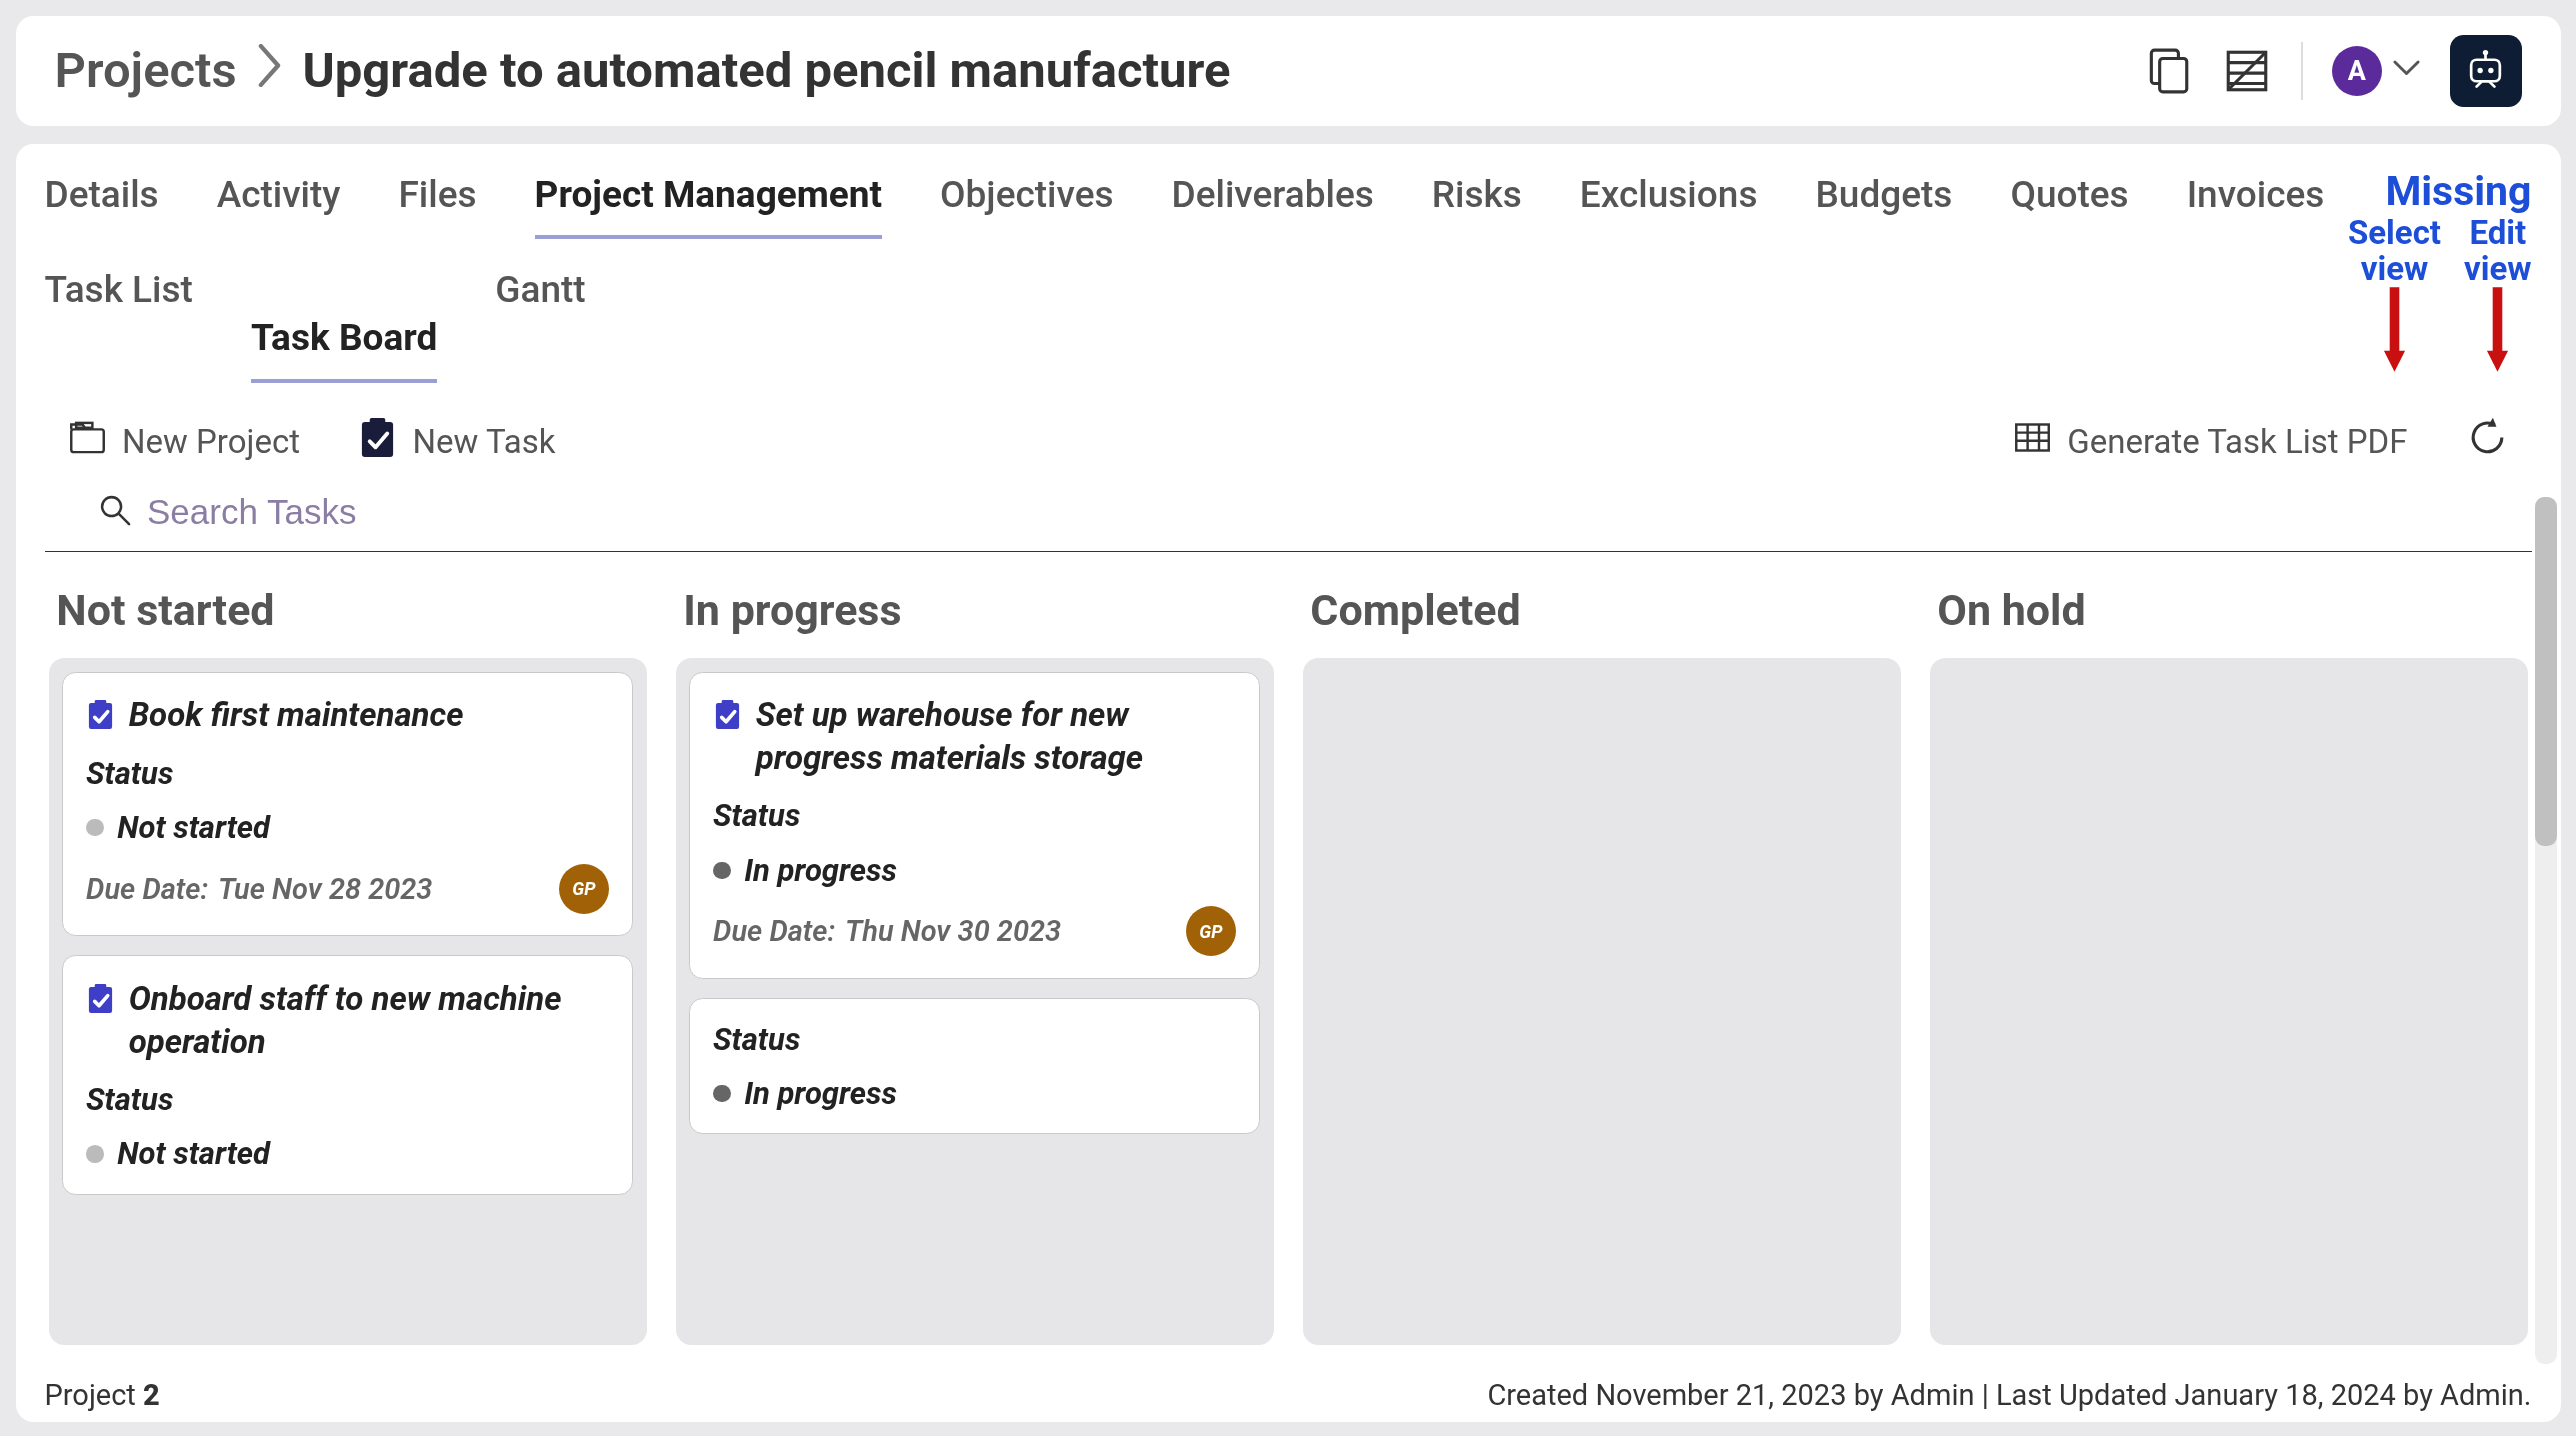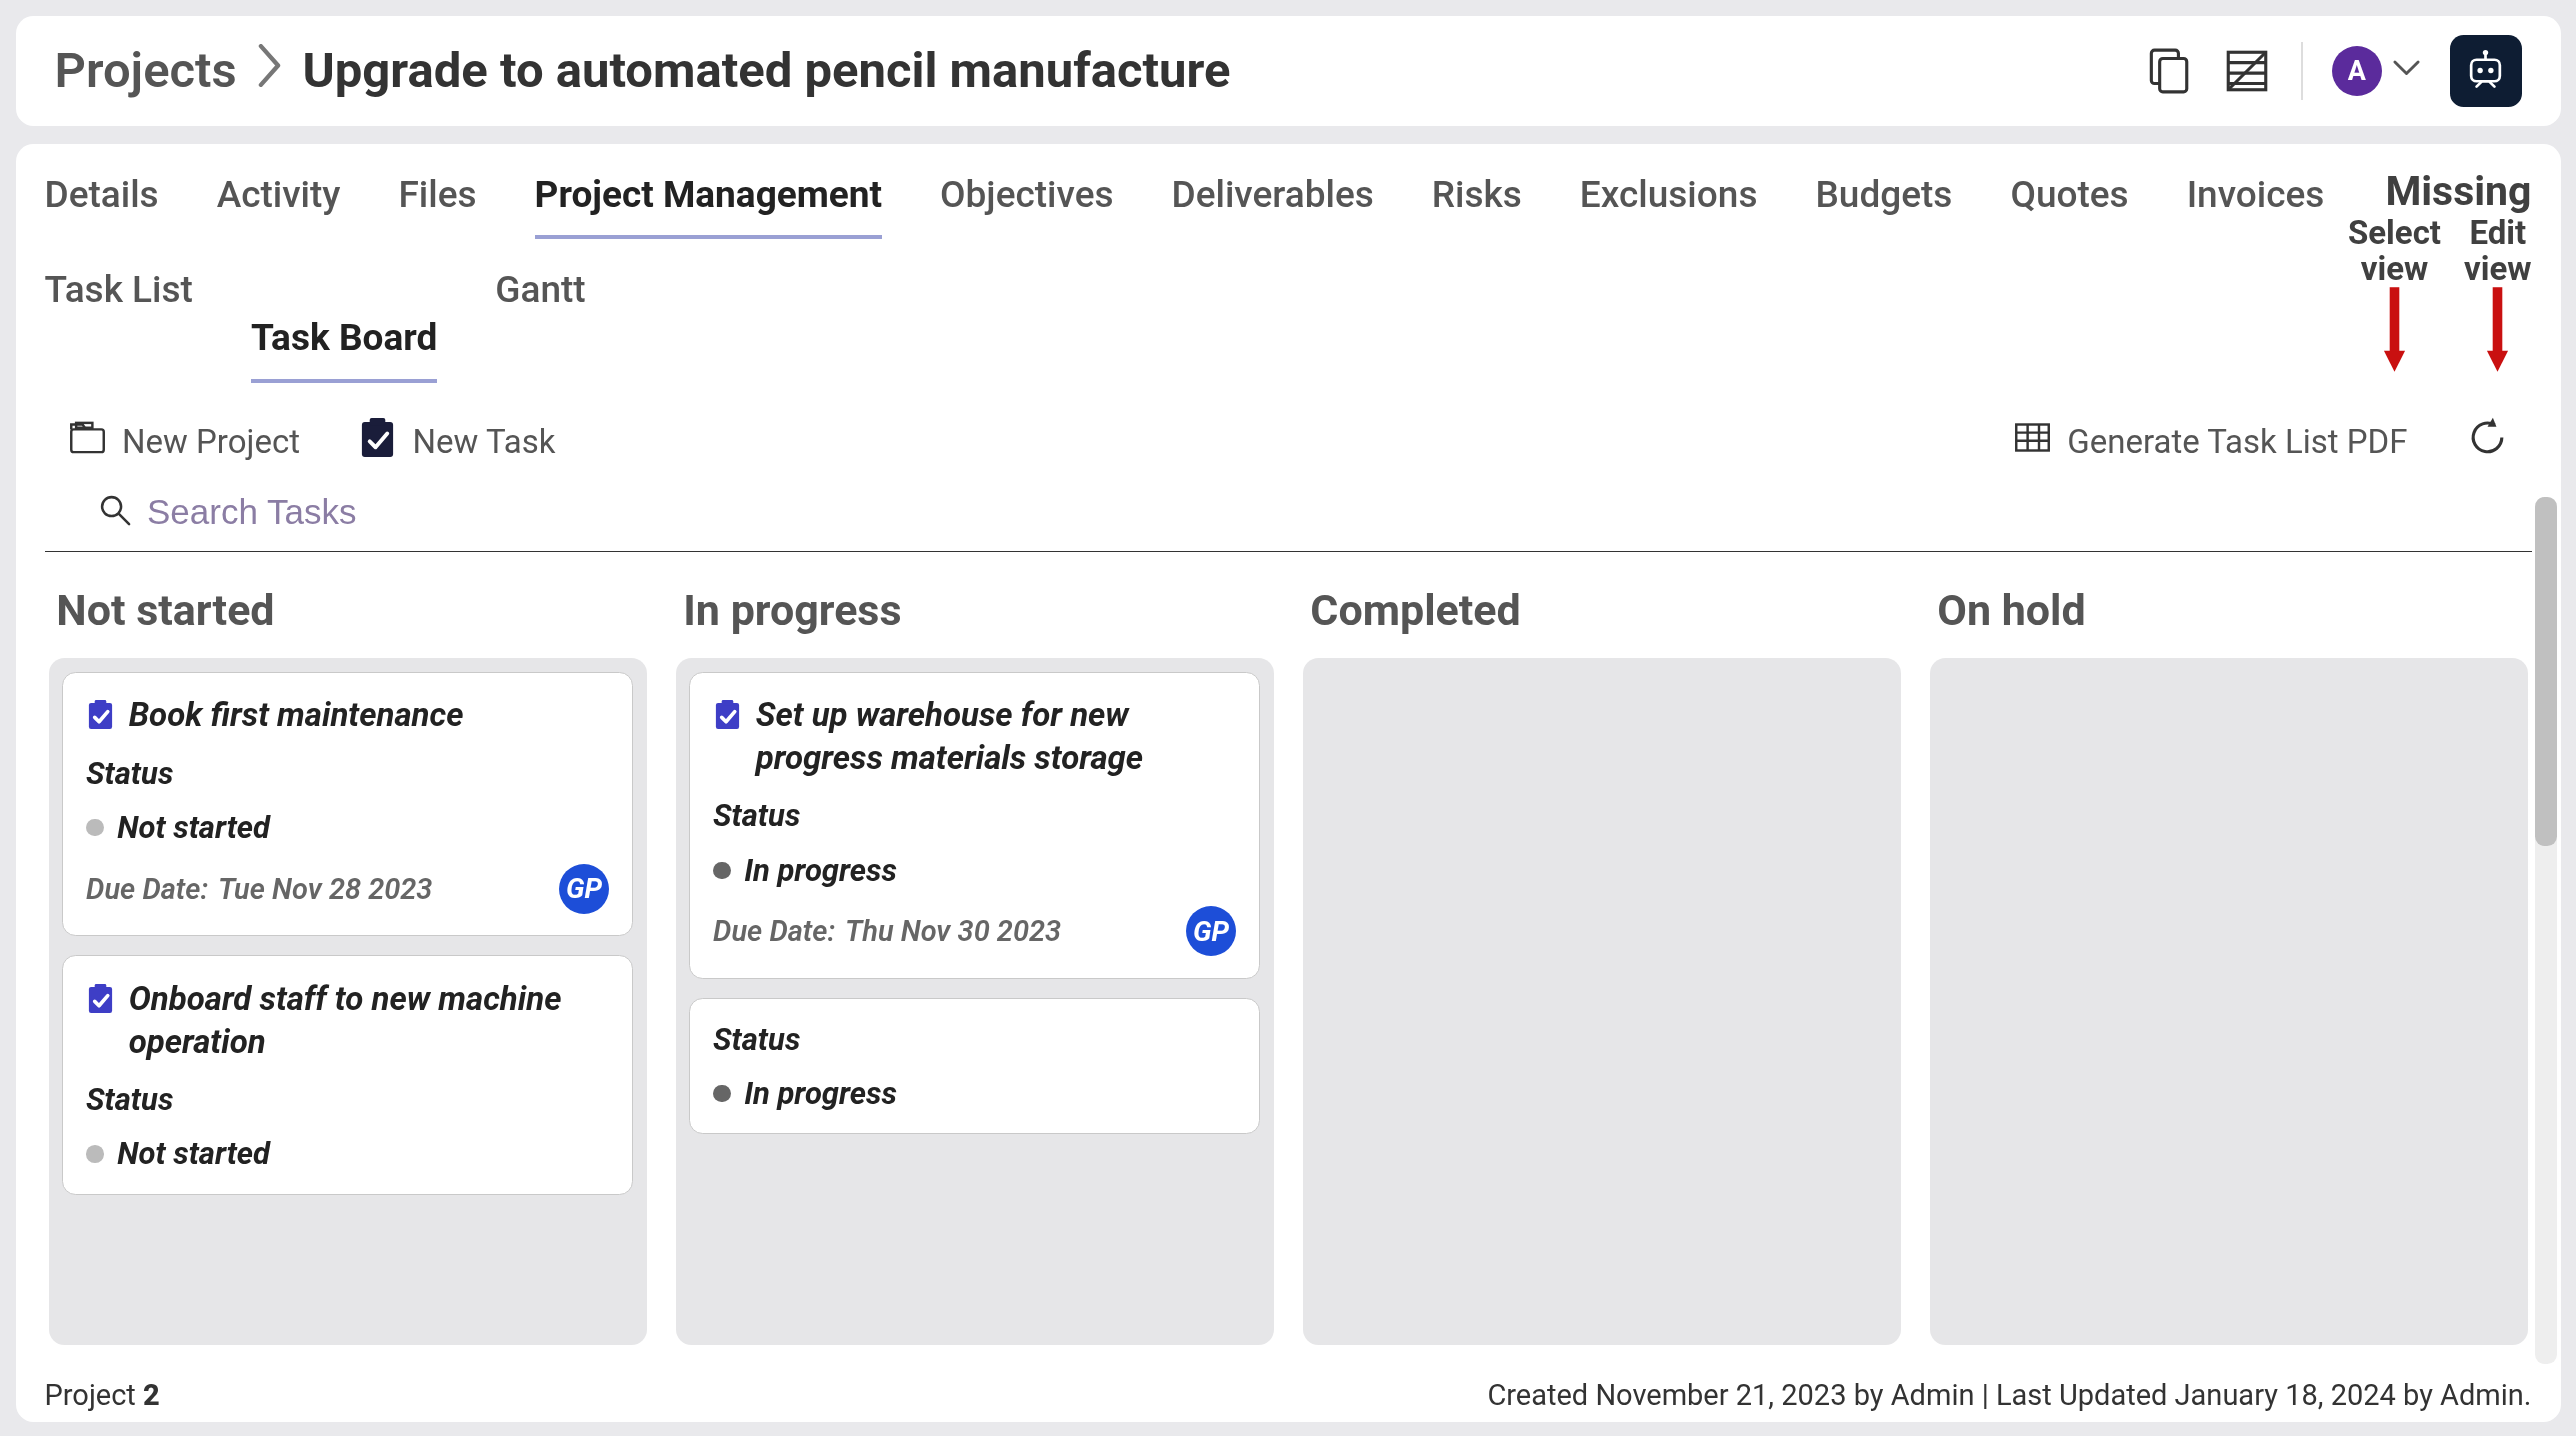--- a/index.html
+++ b/index.html
@@ -118,21 +118,21 @@
     font-weight: 700;
     border-bottom: 4.9px solid #9aa0d4;
   }
   .missing-annot {
     position: absolute;
     right: 29px;
     top: 23px;
     display: flex;
     flex-direction: column;
     align-items: flex-end;
-    color: #404040;
+    color: #1d4ed8;
     font-weight: 700;
   }
   .missing-annot .missing-title {
     font-size: 41px;
   }
   .missing-annot .missing-row {
     display: flex;
     gap: 23px;
     font-size: 33px;
     line-height: 1.1;
@@ -272,24 +272,24 @@
     display: flex;
     align-items: center;
     justify-content: space-between;
     font-size: 29px;
     color: #666;
     font-weight: 600;
   }
   .due-row .due-left { display:flex; gap: 9.7px; }
   .assignee-badge {
     width: 50px; height: 50px; border-radius: 50%;
-    background: #1d4ed8;
+    background: #a16207;
     color: #fff;
     font-weight: 700;
-    font-size: 28px;
+    font-size: 18px;
     display: flex; align-items: center; justify-content: center;
   }
   
   .footer {
     display: flex;
     justify-content: space-between;
     padding: 13.6px 29px 9.7px 29px;
     font-size: 29px;
     color: #333;
   }

